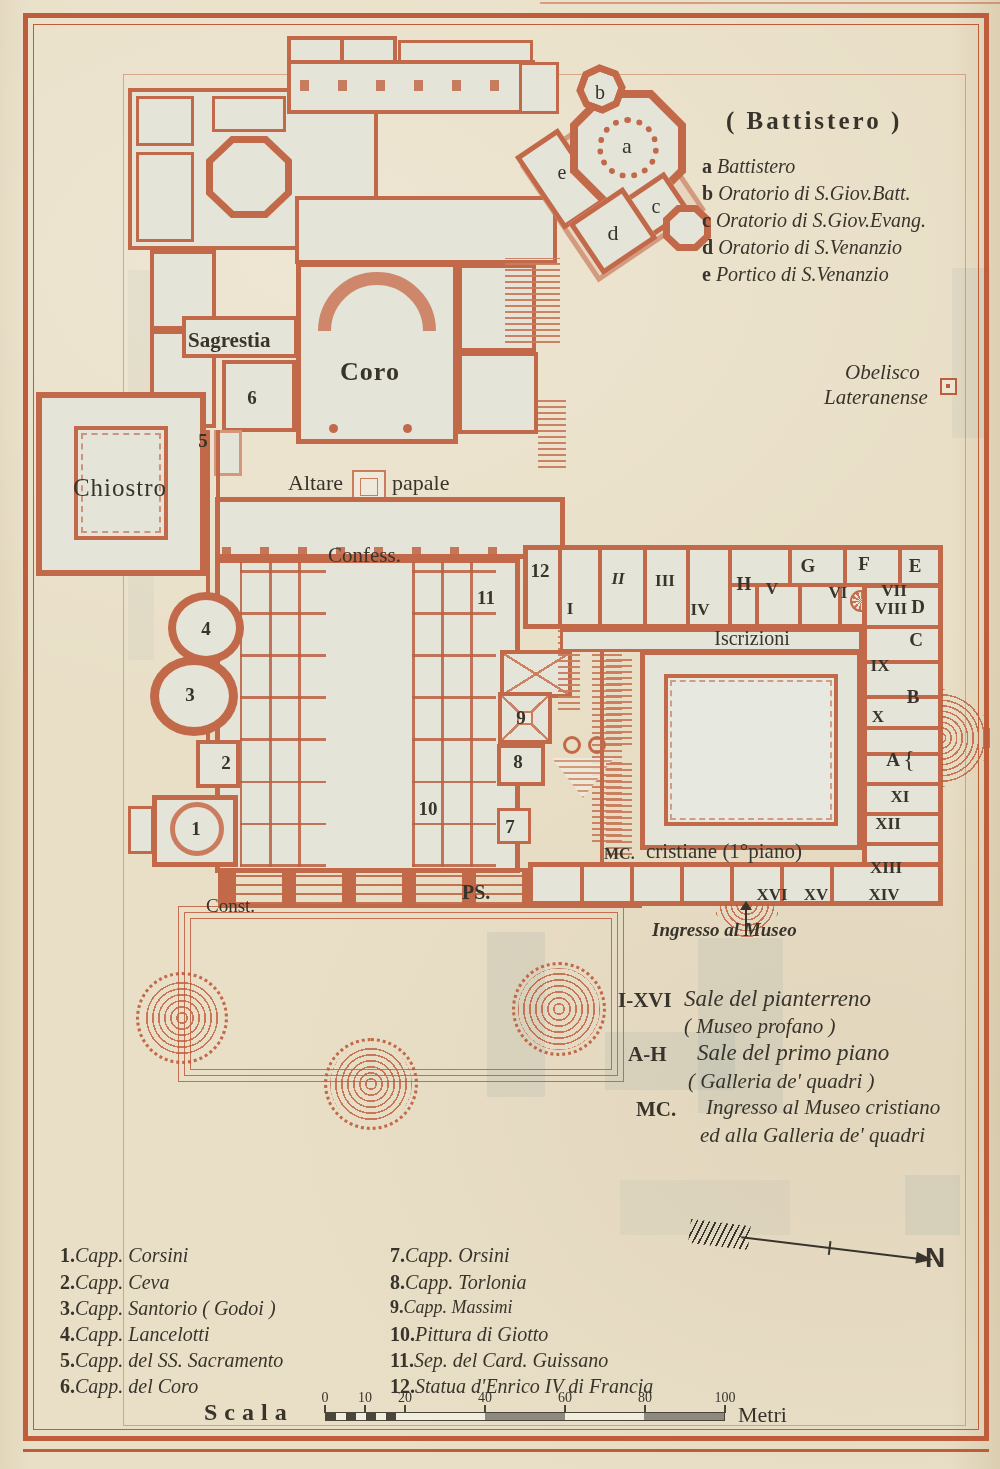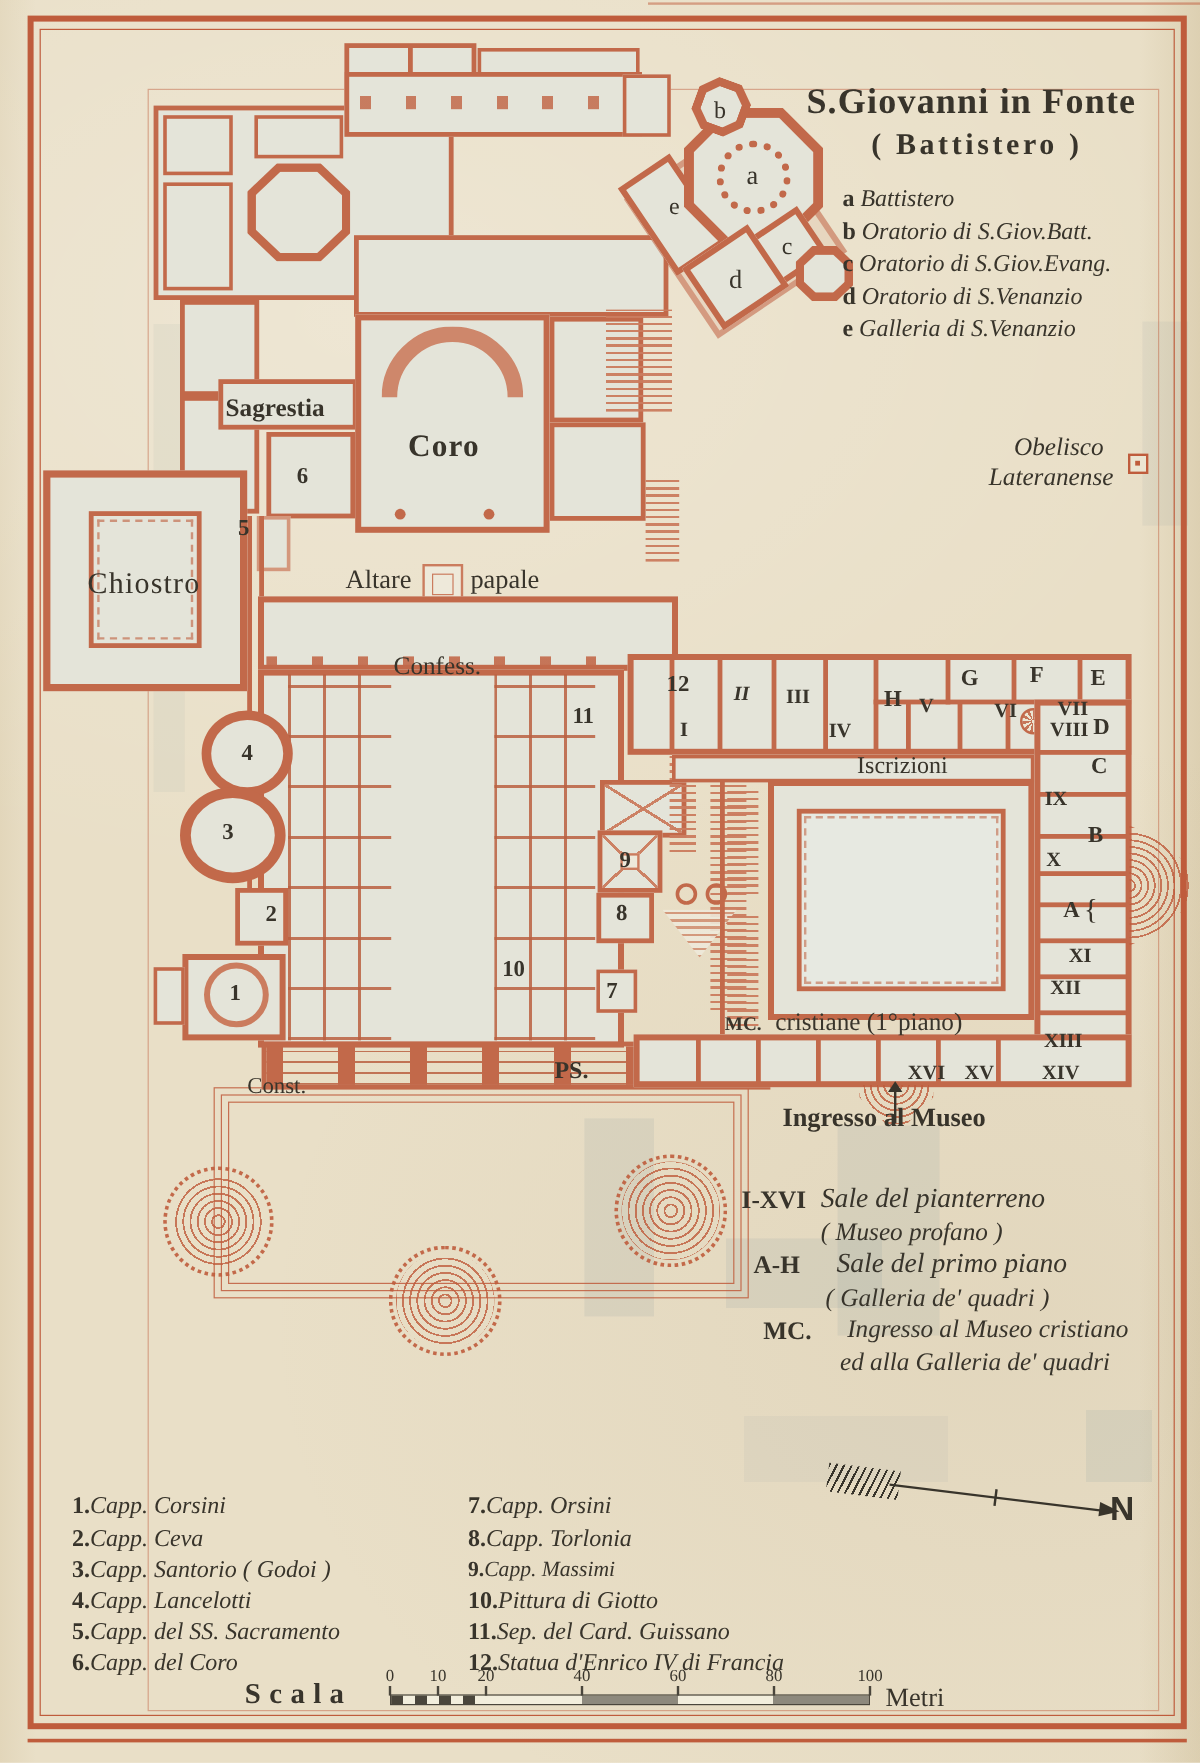--- a/index.html
+++ b/index.html
@@ -207,28 +207,27 @@
 
     <div class="abs" style="left:688px;top:1222px;width:250px;height:60px;transform:rotate(7deg);">
       <div class="abs" style="left:0;top:12px;width:60px;height:24px;background:repeating-linear-gradient(110deg,#38342b 0 1.6px,transparent 1.6px 5.6px);"></div>
       <div class="abs" style="left:52px;top:23px;width:180px;height:2px;background:#38342b;"></div>
       <div class="abs" style="left:140px;top:17px;width:2px;height:14px;background:#38342b;"></div>
       <div class="abs" style="left:228px;top:17px;width:0;height:0;border-left:17px solid #38342b;border-top:6px solid transparent;border-bottom:6px solid transparent;"></div>
     </div>
     <div class="lbl b" style="left:925px;top:1244px;font-size:28px;font-family:'Liberation Sans',sans-serif;">N</div>
   </div>
 
-  <div class="lbl b" style="left:672px;top:70px;font-size:30px;letter-spacing:1px;">S.Giovanni in Fonte</div>
   <div class="lbl b" style="left:726px;top:108px;font-size:25px;letter-spacing:3px;">( Battistero )</div>
 
   <div class="lbl" style="left:702px;top:156px;font-size:20px;"><span class="b">a</span>&nbsp;<span class="i">Battistero</span></div>
   <div class="lbl" style="left:702px;top:183px;font-size:20px;"><span class="b">b</span>&nbsp;<span class="i">Oratorio di S.Giov.Batt.</span></div>
   <div class="lbl" style="left:702px;top:210px;font-size:20px;"><span class="b">c</span>&nbsp;<span class="i">Oratorio di S.Giov.Evang.</span></div>
   <div class="lbl" style="left:702px;top:237px;font-size:20px;"><span class="b">d</span>&nbsp;<span class="i">Oratorio di S.Venanzio</span></div>
-  <div class="lbl" style="left:702px;top:264px;font-size:20px;"><span class="b">e</span>&nbsp;<span class="i">Galleria di S.Venanzio</span></div>
+  <div class="lbl" style="left:702px;top:264px;font-size:20px;"><span class="b">e</span>&nbsp;<span class="i">Portico di S.Venanzio</span></div>
 
   <div class="lbl c" style="left:627px;top:146px;font-size:22px;">a</div>
   <div class="lbl c" style="left:600px;top:92px;font-size:20px;">b</div>
   <div class="lbl c" style="left:656px;top:206px;font-size:20px;">c</div>
   <div class="lbl c" style="left:613px;top:233px;font-size:22px;">d</div>
   <div class="lbl c" style="left:562px;top:172px;font-size:20px;">e</div>
 
   <div class="lbl i" style="left:845px;top:362px;font-size:21px;">Obelisco</div>
   <div class="lbl i" style="left:824px;top:387px;font-size:21px;">Lateranense</div>
 
@@ -236,34 +235,34 @@
   <div class="lbl b c" style="left:370px;top:372px;font-size:26px;letter-spacing:1px;">Coro</div>
   <div class="lbl c" style="left:120px;top:487px;font-size:25px;letter-spacing:1px;">Chiostro</div>
   <div class="lbl" style="left:288px;top:472px;font-size:22px;">Altare</div>
   <div class="lbl" style="left:392px;top:472px;font-size:22px;">papale</div>
   <div class="lbl" style="left:328px;top:545px;font-size:21px;">Confess.</div>
   <div class="lbl c" style="left:752px;top:638px;font-size:20px;">Iscrizioni</div>
   <div class="lbl b" style="left:604px;top:846px;font-size:16px;">MC.</div>
   <div class="lbl" style="left:646px;top:841px;font-size:21px;">cristiane (1°piano)</div>
   <div class="lbl" style="left:206px;top:896px;font-size:19px;">Const.</div>
   <div class="lbl b" style="left:462px;top:882px;font-size:20px;">PS.</div>
-  <div class="lbl b" style="left:652px;top:920px;font-size:22px;">Ingresso al Museo</div>
+  <div class="lbl b" style="left:652px;top:920px;font-size:19px;font-style:italic;">Ingresso al Museo</div>
 
   <div class="lbl num c" style="left:196px;top:828px;">1</div>
   <div class="lbl num c" style="left:226px;top:762px;">2</div>
   <div class="lbl num c" style="left:190px;top:694px;">3</div>
   <div class="lbl num c" style="left:206px;top:628px;">4</div>
   <div class="lbl num c" style="left:203px;top:440px;">5</div>
   <div class="lbl num c" style="left:252px;top:397px;">6</div>
   <div class="lbl num c" style="left:510px;top:826px;">7</div>
   <div class="lbl num c" style="left:518px;top:761px;">8</div>
   <div class="lbl num c" style="left:521px;top:717px;">9</div>
   <div class="lbl num c" style="left:428px;top:808px;">10</div>
   <div class="lbl num c" style="left:486px;top:597px;">11</div>
-  <div class="lbl num c" style="left:540px;top:570px;margin-left:25px;">12</div>
+  <div class="lbl num c" style="left:540px;top:570px;">12</div>
 
   <div class="lbl rml c" style="left:570px;top:608px;">I</div>
   <div class="lbl rml c" style="left:618px;top:578px;font-style:italic;">II</div>
   <div class="lbl rml c" style="left:665px;top:580px;">III</div>
   <div class="lbl rml c" style="left:700px;top:609px;">IV</div>
   <div class="lbl rml c" style="left:772px;top:588px;">V</div>
   <div class="lbl rml c" style="left:838px;top:592px;">VI</div>
   <div class="lbl rml c" style="left:894px;top:590px;">VII</div>
   <div class="lbl rml c" style="left:891px;top:608px;">VIII</div>
   <div class="lbl rml c" style="left:880px;top:665px;">IX</div>

